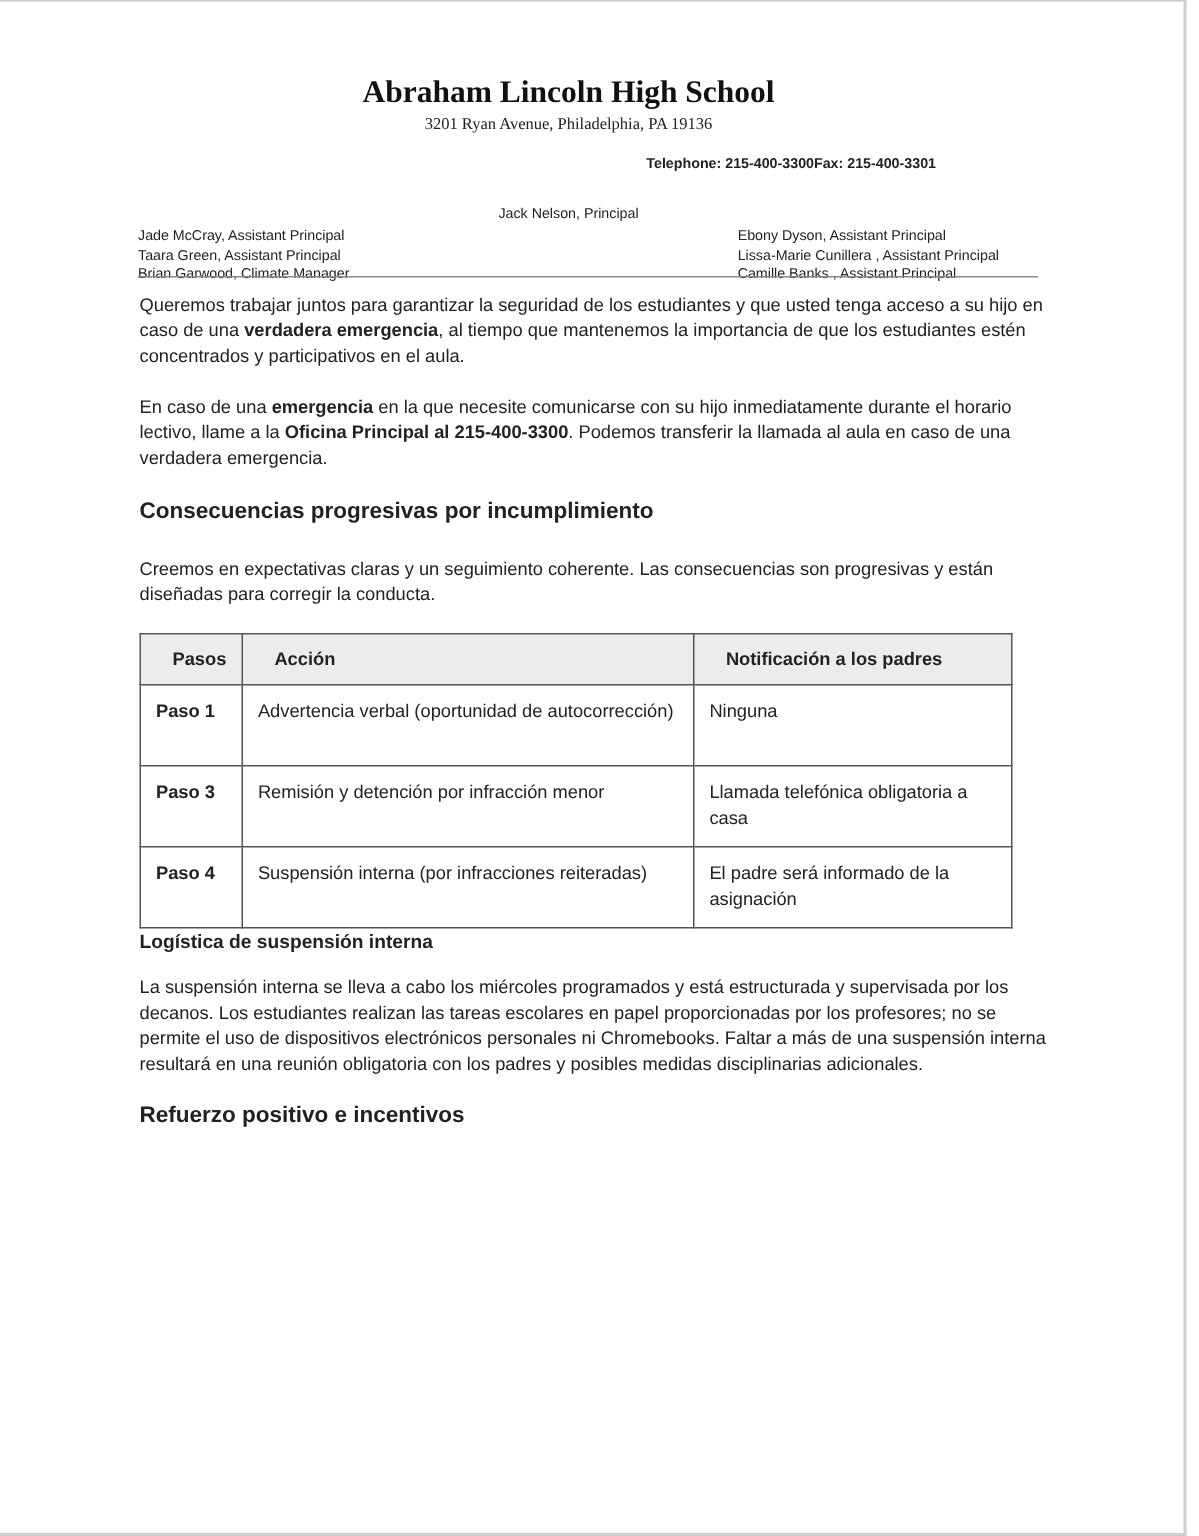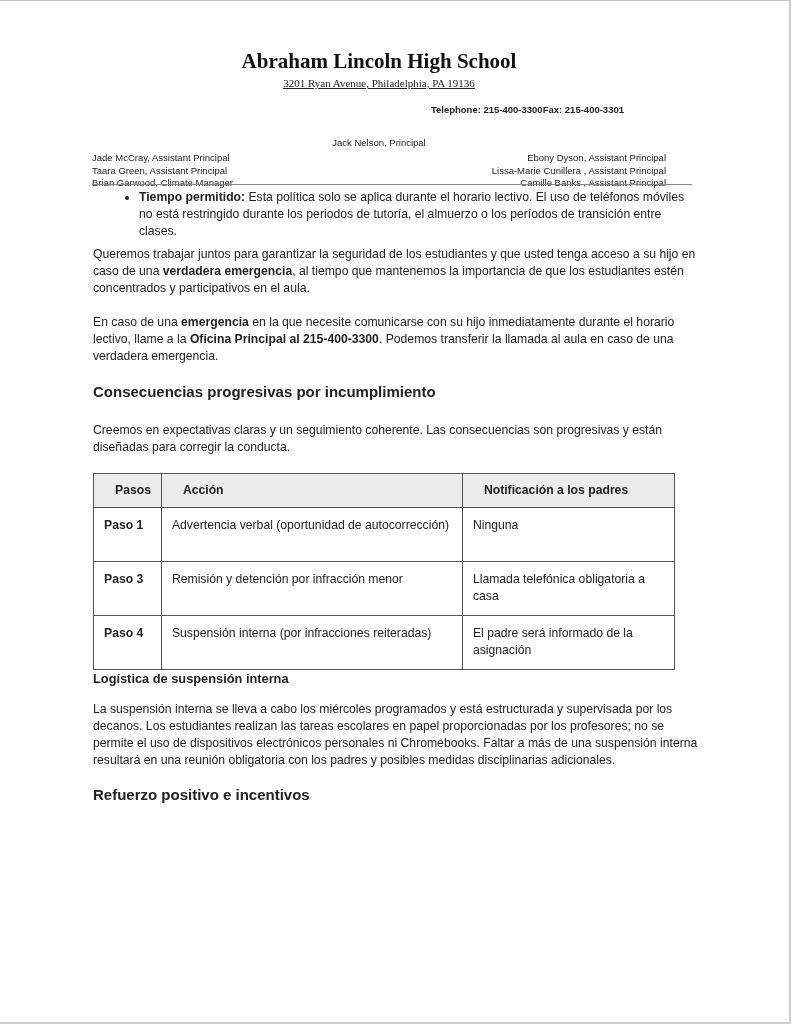--- a/index.html
+++ b/index.html
@@ -1,24 +1,24 @@
 <!DOCTYPE html>
 <html><head>
   <meta charset="utf-8">
   <style>
     html, body { margin: 0; padding: 0; background: #ffffff; }
     body { width: 799px; height: 1024px; position: relative; overflow: hidden; font-family: "Liberation Sans", sans-serif; color: #222; }
     .page { position: absolute; left: 0; top: 0; width: 789px; height: 1021px; border-top: 1px solid #c8c8c8; border-right: 2px solid #cfcfcf; border-bottom: 2px solid #cfcfcf; background: #fff; }
     .letterhead { position: absolute; left: 92px; top: 46px; width: 574px; }
     .school-name { font-family: "Liberation Serif", serif; font-weight: bold; font-size: 21px; text-align: center; color: #111; margin: 0; line-height: 28px; }
-    .address { font-family: "Liberation Serif", serif; font-size: 11px; text-align: center; margin-top: 2px; line-height: 13px; color: #222; text-decoration: underline; }
+    .address { font-family: "Liberation Serif", serif; font-size: 11px; text-align: center; margin-top: 2px; line-height: 13px; color: #222; }
     .contact-row { display: flex; justify-content: flex-end; font-size: 9.5px; line-height: 13px; margin-top: 13px; padding-left: 73px; padding-right: 42px; font-weight: bold; }
     .principal { text-align: center; font-size: 9.5px; margin-top: 20px; line-height: 13px; }
     .staff { display: flex; justify-content: space-between; font-size: 9.5px; line-height: 12.5px; margin-top: 3px; }
-    .staff .right { text-align: right; }
+    .staff .right { }
     .divider { position: absolute; left: 92px; top: 183px; width: 600px; height: 0; border-top: 1px solid #8a8a8a; }
     .content { position: absolute; left: 93px; top: 188px; width: 605px; font-size: 12.2px; line-height: 17px; color: #222; }
     ul.bullets { margin: 0; padding-left: 46px; }
     ul.bullets li { margin: 0; }
     .h2 { font-size: 15px; font-weight: bold; margin: 0; line-height: 20px; color: #222; }
     .h2 .phone { display: inline-block; width: 20px; height: 16px; vertical-align: -2px; margin-right: 4px; }
     p { margin: 0; }
     .sec1-title { margin-top: 20px; }
     .sec1-p1 { margin-top: 6px; }
     .sec1-p2 { margin-top: 17px; }
@@ -57,23 +57,20 @@
         <div>Ebony Dyson, Assistant Principal</div>
         <div>Lissa-Marie Cunillera , Assistant Principal</div>
         <div>Camille Banks , Assistant Principal</div>
       </div>
     </div>
   </div>
 
   <div class="divider"></div>
 
   <div class="content">
-    <ul class="bullets">
-      <li><b>Tiempo permitido:</b><span> Esta política solo se aplica durante el horario lectivo. El uso de teléfonos móviles no está restringido durante los periodos de tutoría, el almuerzo o los períodos de transición entre clases.</span></li>
-    </ul>
 
     <p class="sec1-p1"><span>Queremos trabajar juntos para garantizar la seguridad de los estudiantes y que usted tenga acceso a su hijo en caso de una </span><b>verdadera emergencia</b><span>, al tiempo que mantenemos la importancia de que los estudiantes estén concentrados y participativos en el aula.</span></p>
     <p class="sec1-p2"><span>En caso de una </span><b>emergencia</b><span> en la que necesite comunicarse con su hijo inmediatamente durante el horario lectivo, llame a la </span><b>Oficina Principal al 215-400-3300</b><span>. Podemos transferir la llamada al aula en caso de una verdadera emergencia.</span></p>
 
     <h2 class="h2 sec2-title">Consecuencias progresivas por incumplimiento</h2>
     <p class="sec2-p1">Creemos en expectativas claras y un seguimiento coherente. Las consecuencias son progresivas y están diseñadas para corregir la conducta.</p>
 
     <table class="steps">
       <thead>
         <tr>

